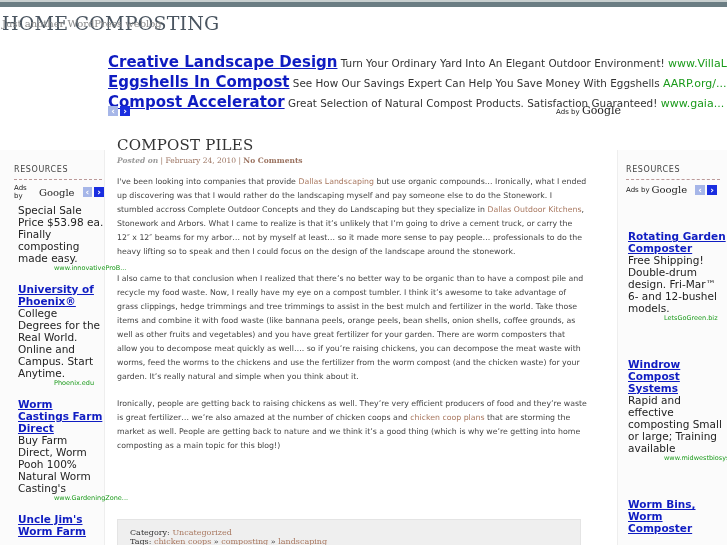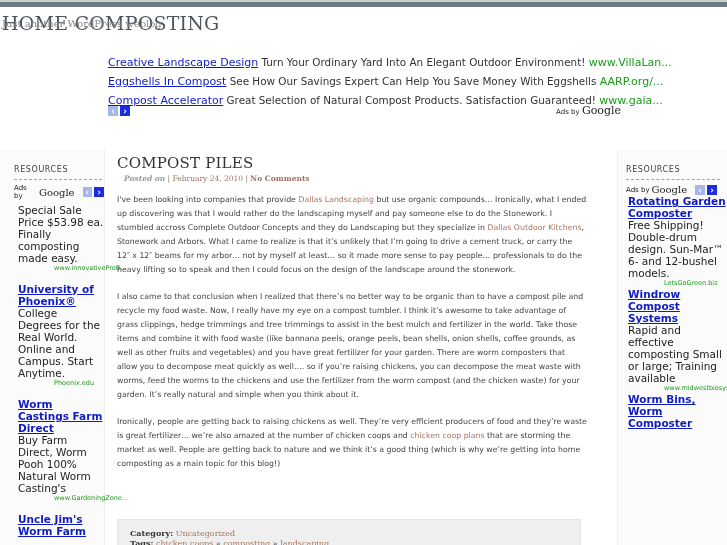--- a/index.html
+++ b/index.html
@@ -4,56 +4,56 @@
 <style>
   * { box-sizing: border-box; margin: 0; padding: 0; }
   html, body { width: 727px; height: 545px; overflow: hidden; background: #fff; }
   body { font-family: "DejaVu Sans", sans-serif; color: #333; position: relative; }
   .topbar { position: absolute; left: 0; top: 0; width: 727px; height: 7px; background: #6b7d83; border-top: 2px solid #c8cfcf; }
   .site-title { position: absolute; left: 2px; top: 12px; font-family: "DejaVu Serif", serif; font-size: 19px; color: #4a5560; letter-spacing: 0.2px; }
   .site-tagline { position: absolute; left: 2px; top: 18px; font-family: "DejaVu Serif", serif; font-size: 10px; color: #888; }
 
   .top-ads { position: absolute; left: 108px; top: 53px; width: 515px; }
   .top-ad { font-size: 10.4px; line-height: 19px; white-space: nowrap; color: #333; }
-  .top-ad .ad-title { color: #0f1cc2; font-weight: normal; text-decoration: underline; font-size: 11px; }
+  .top-ad .ad-title { color: #0f1cc2; font-weight: bold; text-decoration: underline; font-size: 15px; }
   .top-ad .ad-url { color: #1a9a1a; font-size: 11px; text-align: center; }
   .ad-nav { position: absolute; left: 108px; top: 106px; display: flex; gap: 2px; }
   .nav-btn { width: 10px; height: 10px; font-size: 9px; line-height: 10px; text-align: center; font-weight: bold; color: #fff; }
   .nav-prev { background: #a6b6e8; }
   .nav-next { background: #1a2ee0; }
   .ads-by-google { position: absolute; right: 106px; top: 104px; font-size: 7px; color: #222; }
   .ads-by-google .g { font-family: "DejaVu Serif", serif; font-size: 11px; }
 
   .sidebar-left { position: absolute; left: 0; top: 150px; width: 105px; background: #fbfbfb; height: 395px; border-right: 1px solid #eee; }
   .sidebar-right { position: absolute; left: 617px; top: 150px; width: 110px; background: #fbfbfb; height: 395px; border-left: 1px solid #eee; }
   .side-heading { font-size: 8px; font-weight: normal; letter-spacing: 0.6px; color: #444; padding: 15px 0 5px 14px; }
   .side-divider { margin: 0 0 0 14px; border-bottom: 1px dashed #b99; width: 88px; }
   .sidebar-right .side-heading { padding-left: 8px; }
   .sidebar-right .side-divider { margin-left: 8px; width: 94px; }
   .side-adsby { display: flex; align-items: center; gap: 2px; padding: 4px 0 0 14px; font-size: 7px; color: #222; }
   .sidebar-right .side-adsby { padding-left: 8px; }
   .side-adsby .g { font-family: "DejaVu Serif", serif; font-size: 10px; margin-right: 6px; }
   .side-ads { padding: 4px 0 0 18px; }
   .sidebar-right .side-ads { padding: 0 0 0 10px; }
   .side-ad { margin-bottom: 10px; }
-  .sidebar-right .side-ad { margin-bottom: 0; }
+  .sidebar-right .side-ad { margin-bottom: 0; margin-top: 35px; }
   .side-ad .t { display: block; color: #0f1cc2; font-weight: bold; font-size: 10.5px; text-decoration: underline; line-height: 12px; }
   .side-ad .d { display: block; font-size: 10.5px; line-height: 12px; color: #222; }
   .side-ad .u { display: block; font-size: 6.5px; color: #1a9a1a; line-height: 9px; padding-left: 36px; }
 
-  .post { position: absolute; left: 117px; top: 154px; width: 470px; }
+  .post { position: absolute; left: 117px; top: 136px; width: 470px; }
   .post-title { font-family: "DejaVu Serif", serif; font-size: 15px; color: #333; letter-spacing: 0.2px; }
   .post-meta { font-family: "DejaVu Serif", serif; font-size: 7.5px; color: #9b7360; margin-top: 2px; }
-  .post-meta .posted { font-style: italic; font-weight: bold; color: #999; margin-left: 7px; }
+  .post-meta .posted { font-style: italic; font-weight: bold; color: #999; }
   .post-meta .bold { font-weight: bold; }
   .post-body { margin-top: 10px; }
   .post-body p { font-size: 7.8px; line-height: 14px; color: #444; margin-bottom: 13px; }
   .post-body a { color: #a8775f; text-decoration: none; }
   .post-footer { position: absolute; left: 117px; top: 519px; width: 464px; height: 40px; background: #efefef; border: 1px solid #e4e4e4; padding: 8px 12px; font-family: "DejaVu Serif", serif; font-size: 8px; }
-  .post-footer .lbl { font-weight: bold; color: #333; }
+  .post-footer .lbl { font-weight: normal; color: #333; }
   .post-footer a { color: #a8775f; }
 </style>
 </head>
 <body>
 
 <div class="topbar"></div>
 <div class="site-title">HOME COMPOSTING</div>
 <div class="site-tagline">Just another WordPress weblog</div>
 
 <div class="top-ads">
@@ -143,21 +143,21 @@
   <div class="side-divider"></div>
   <div class="side-adsby">
     <span>Ads by</span>
     <span class="g">Google</span>
     <span class="nav-btn nav-prev">‹</span>
     <span class="nav-btn nav-next">›</span>
   </div>
   <div class="side-ads">
     <div class="side-ad">
       <span class="t">Rotating Garden Composter</span>
-      <span class="d">Free Shipping! Double-drum design. Sun-Mar™ 6- and 12-bushel models.</span>
+      <span class="d">Free Shipping! Double-drum design. Fri-Mar™ 6- and 12-bushel models.</span>
       <span class="u">LetsGoGreen.biz</span>
     </div>
     <div class="side-ad">
       <span class="t">Windrow Compost Systems</span>
       <span class="d">Rapid and effective composting Small or large; Training available</span>
       <span class="u">www.midwestbiosyst...</span>
     </div>
     <div class="side-ad">
       <span class="t">Worm Bins, Worm Composter</span>
     </div>

